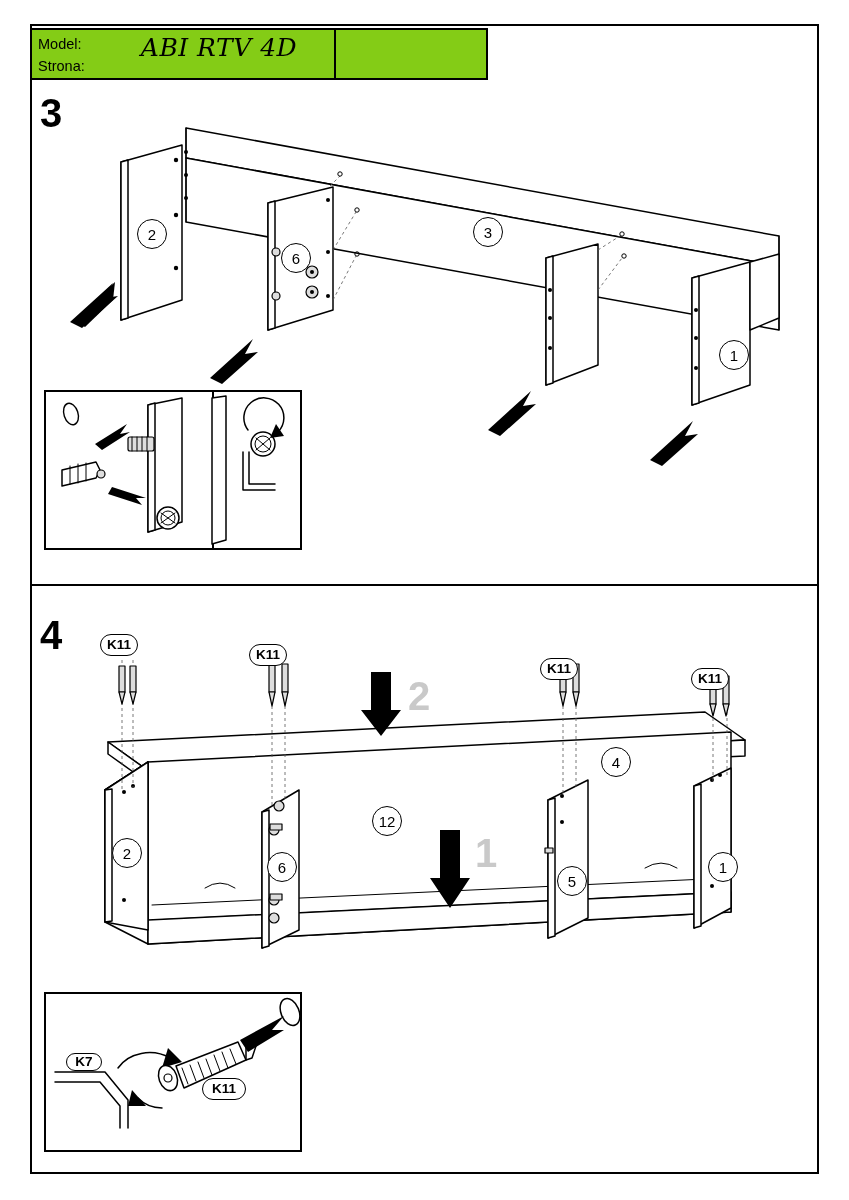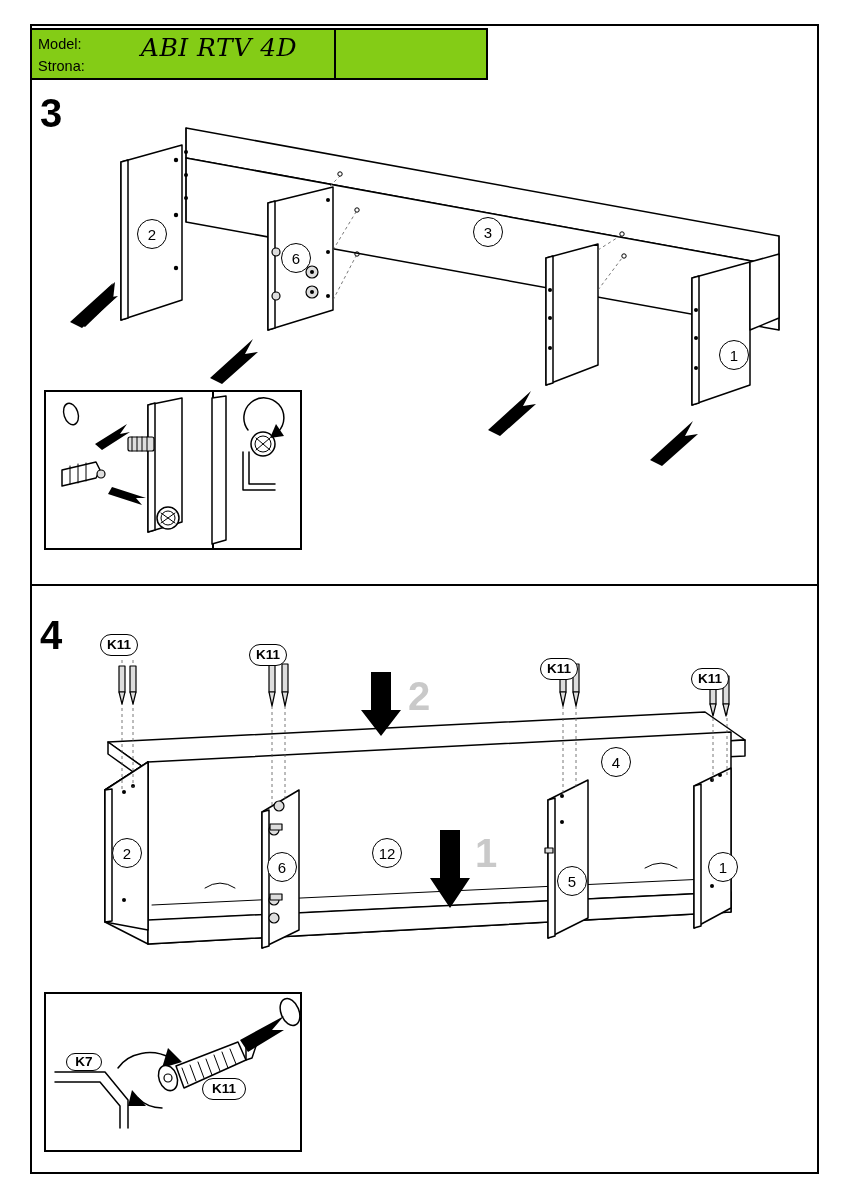--- a/index.html
+++ b/index.html
@@ -455,21 +455,21 @@
     </g>
   </svg>
 
   <div class="bubble big" style="left:137px; top:219px;">2</div>
   <div class="bubble big" style="left:281px; top:243px;">6</div>
   <div class="bubble big" style="left:473px; top:217px;">3</div>
   <div class="bubble big" style="left:719px; top:340px;">1</div>
 
   <div class="bubble big" style="left:112px; top:838px;">2</div>
   <div class="bubble big" style="left:267px; top:852px;">6</div>
-  <div class="bubble big" style="left:372px; top:838px;">12</div>
+  <div class="bubble big" style="left:372px; top:806px;">12</div>
   <div class="bubble big" style="left:557px; top:866px;">5</div>
   <div class="bubble big" style="left:708px; top:852px;">1</div>
   <div class="bubble big" style="left:601px; top:747px;">4</div>
 
   <div class="ghostnum" style="left:408px; top:676px;">2</div>
   <div class="ghostnum" style="left:475px; top:833px;">1</div>
 
   <div class="pillbubble" style="left:100px; top:634px; width:38px; height:22px;">K11</div>
   <div class="pillbubble" style="left:249px; top:644px; width:38px; height:22px;">K11</div>
   <div class="pillbubble" style="left:540px; top:658px; width:38px; height:22px;">K11</div>

